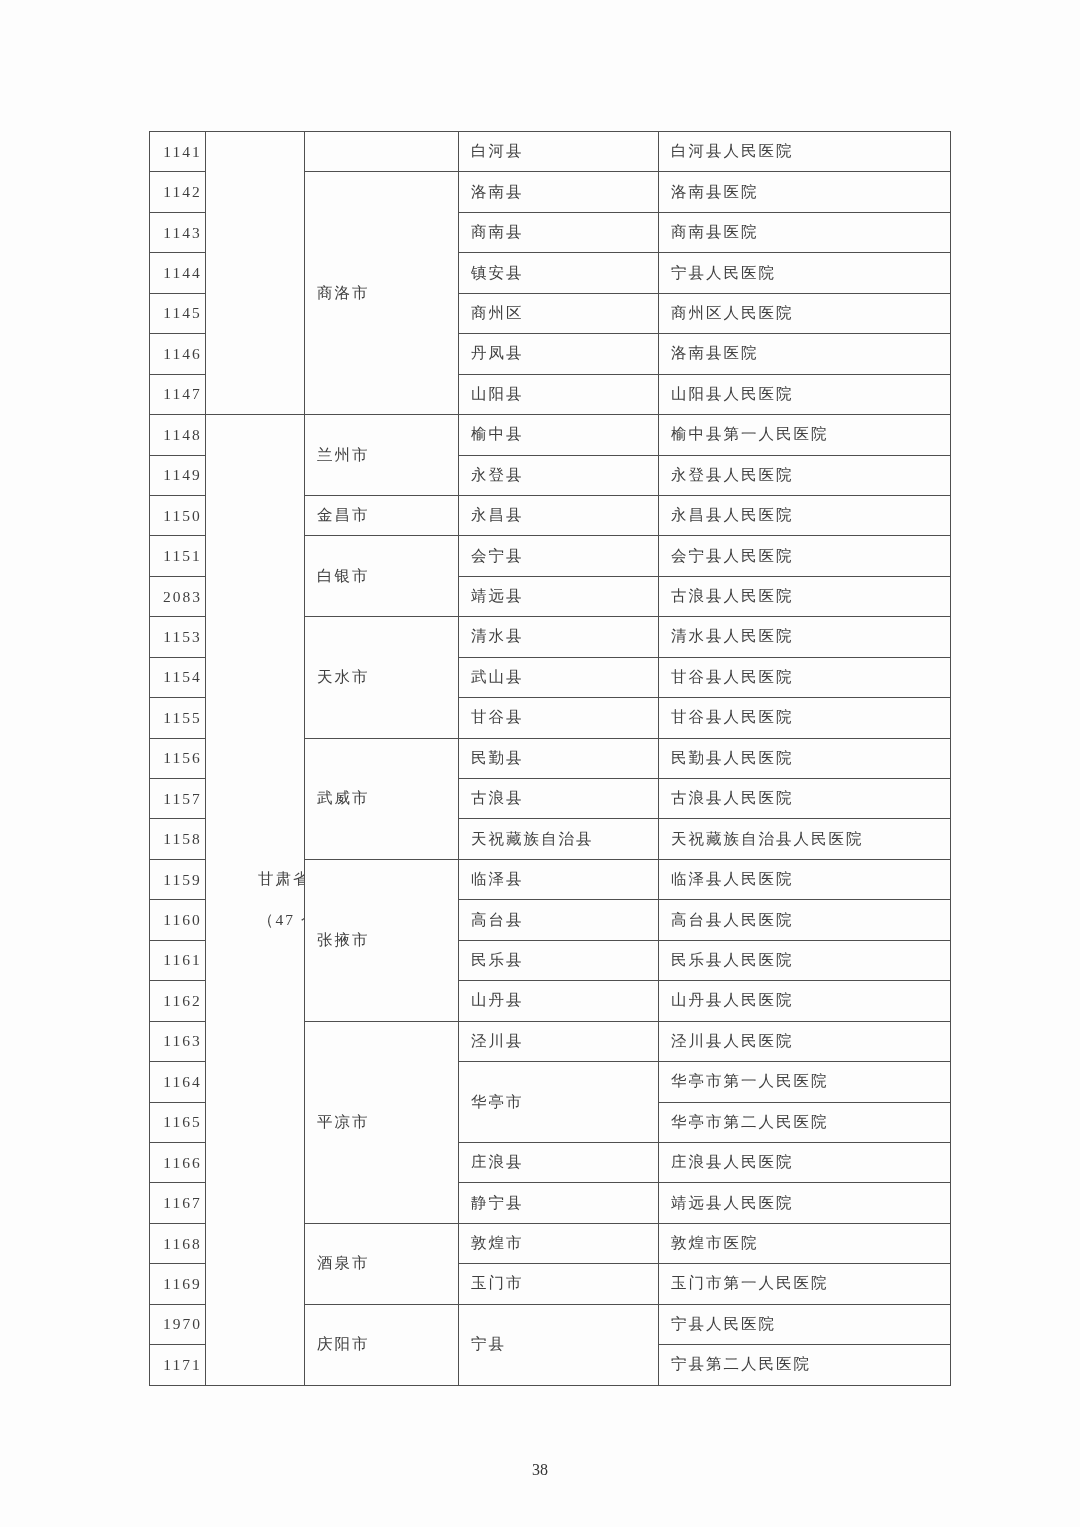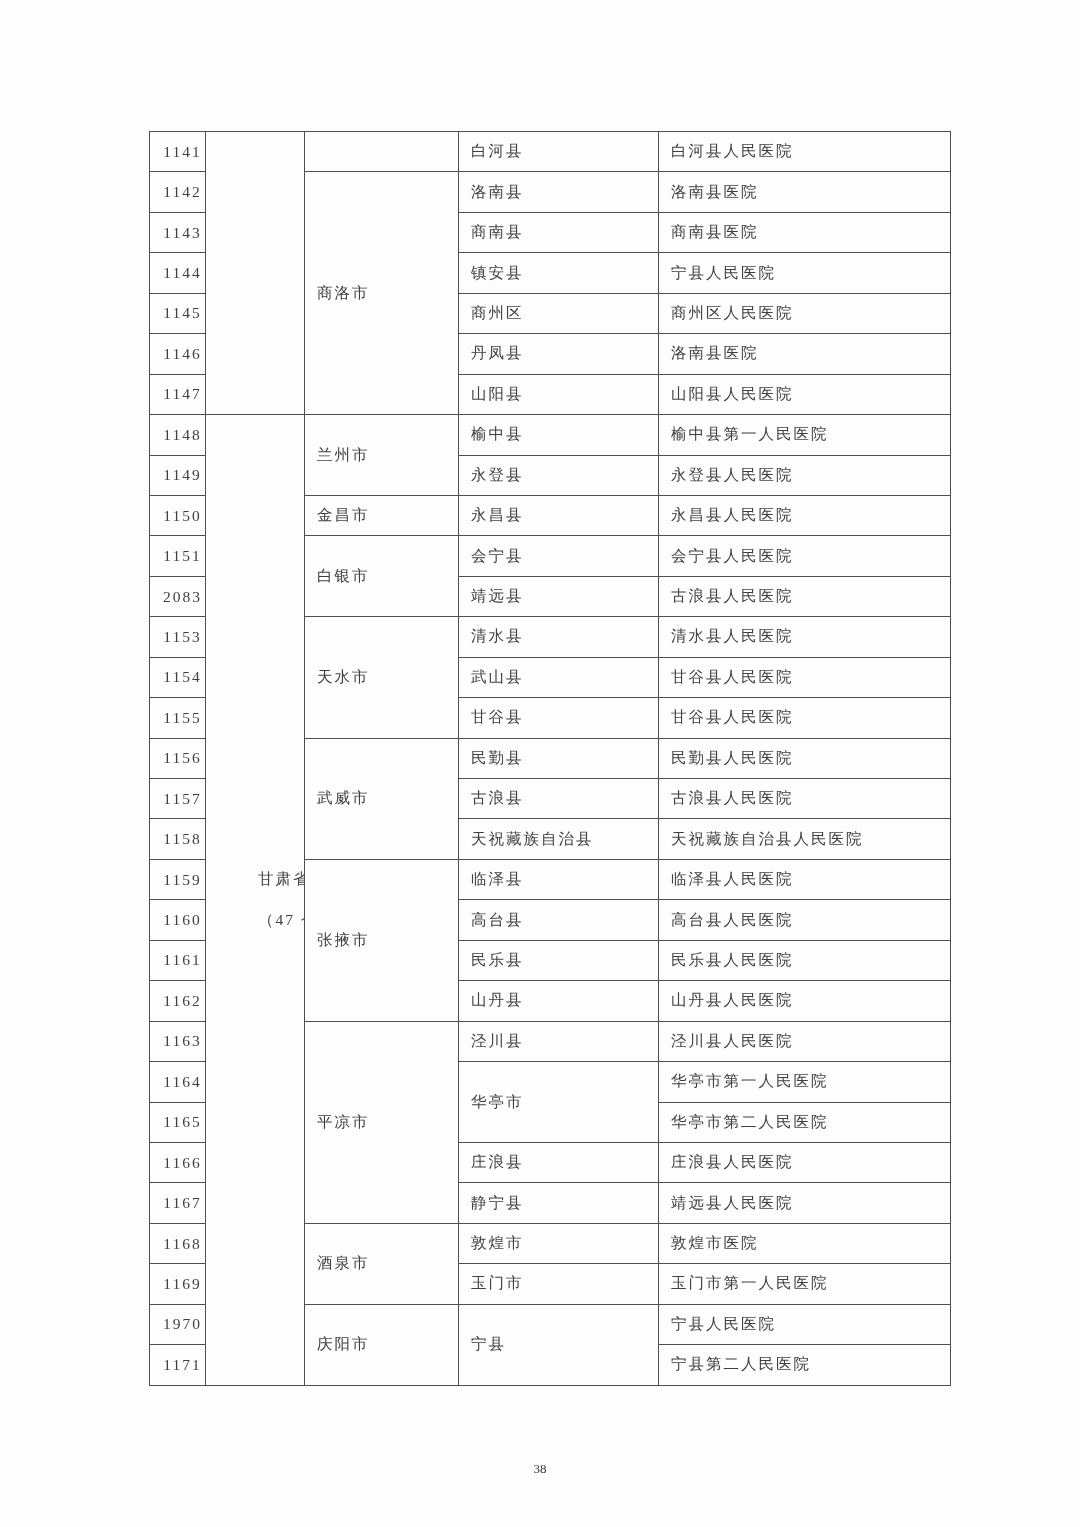--- a/index.html
+++ b/index.html
@@ -38,21 +38,21 @@
     letter-spacing: 0.5px;
   }
   td.province-gansu { vertical-align: top; }
   td.province-gansu div { line-height: 40.45px; margin-left: 40px; }
   .page-num {
     position: absolute;
     top: 1461px;
     left: 0;
     width: 100%;
     text-align: center;
-    font-size: 13px;
+    font-size: 16px;
     color: #333333;
   }
 </style>
 </head>
 <body>
 
 <div class="page">
   <table class="hlist">
     <colgroup>
       <col style="width:56px">

